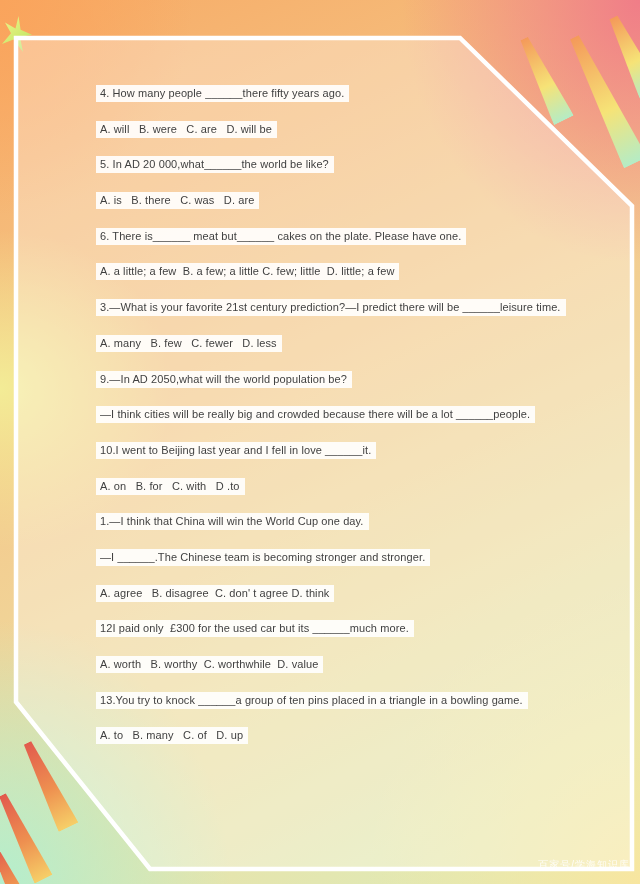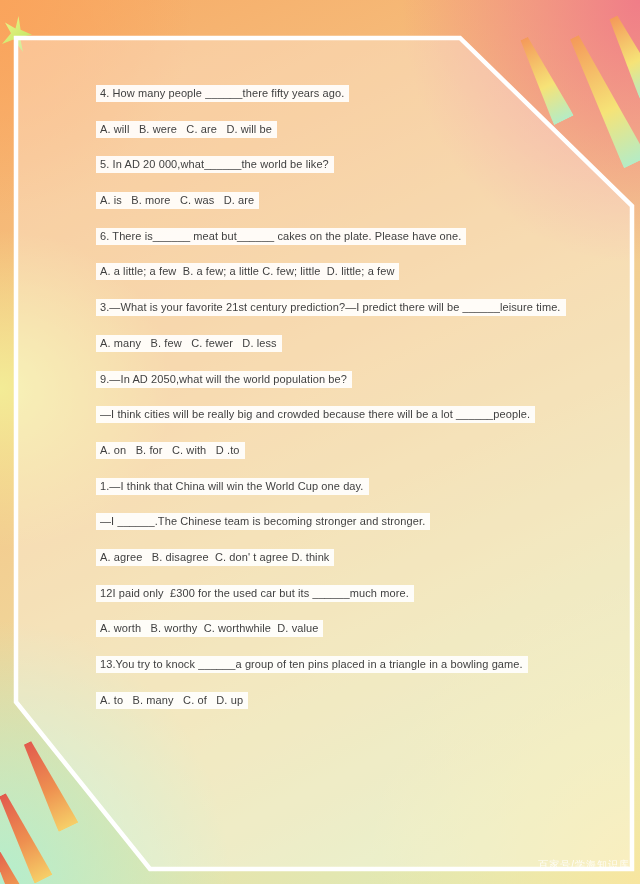--- a/index.html
+++ b/index.html
@@ -55,27 +55,28 @@
   <div class="sparkle"></div>
 
   <svg class="frame" viewBox="0 0 640 884" aria-hidden="true">
     <polygon points="16,38 460,38 632,206 632,869 150,869 16,702" fill="rgba(255,255,255,0.32)" stroke="#ffffff" stroke-width="4.5"></polygon>
   </svg>
 
   <div class="content">
       <div class="line"><span class="hl">4. How many people ______there fifty years ago.</span></div>
       <div class="line"><span class="hl">A. will   B. were   C. are   D. will be</span></div>
       <div class="line"><span class="hl">5. In AD 20 000,what______the world be like?</span></div>
-      <div class="line"><span class="hl">A. is   B. more   C. was   D. are</span></div>
+      <div class="line"><span class="hl">A. is   B. there   C. was   D. are</span></div>
       <div class="line"><span class="hl">6. There is______ meat but______ cakes on the plate. Please have one.</span></div>
       <div class="line"><span class="hl">A. a little; a few  B. a few; a little C. few; little  D. little; a few</span></div>
       <div class="line"><span class="hl">3.—What is your favorite 21st century prediction?—I predict there will be ______leisure time.</span></div>
       <div class="line"><span class="hl">A. many   B. few   C. fewer   D. less</span></div>
       <div class="line"><span class="hl">9.—In AD 2050,what will the world population be?</span></div>
       <div class="line"><span class="hl">—I think cities will be really big and crowded because there will be a lot ______people.</span></div>
+      <div class="line"><span class="hl">10.I went to Beijing last year and I fell in love ______it.</span></div>
       <div class="line"><span class="hl">A. on   B. for   C. with   D .to</span></div>
       <div class="line"><span class="hl">1.—I think that China will win the World Cup one day.</span></div>
       <div class="line"><span class="hl">—I ______.The Chinese team is becoming stronger and stronger.</span></div>
       <div class="line"><span class="hl">A. agree   B. disagree  C. don' t agree D. think</span></div>
       <div class="line"><span class="hl">12I paid only  £300 for the used car but its ______much more.</span></div>
       <div class="line"><span class="hl">A. worth   B. worthy  C. worthwhile  D. value</span></div>
       <div class="line"><span class="hl">13.You try to knock ______a group of ten pins placed in a triangle in a bowling game.</span></div>
       <div class="line"><span class="hl">A. to   B. many   C. of   D. up</span></div>
     </div>
 

